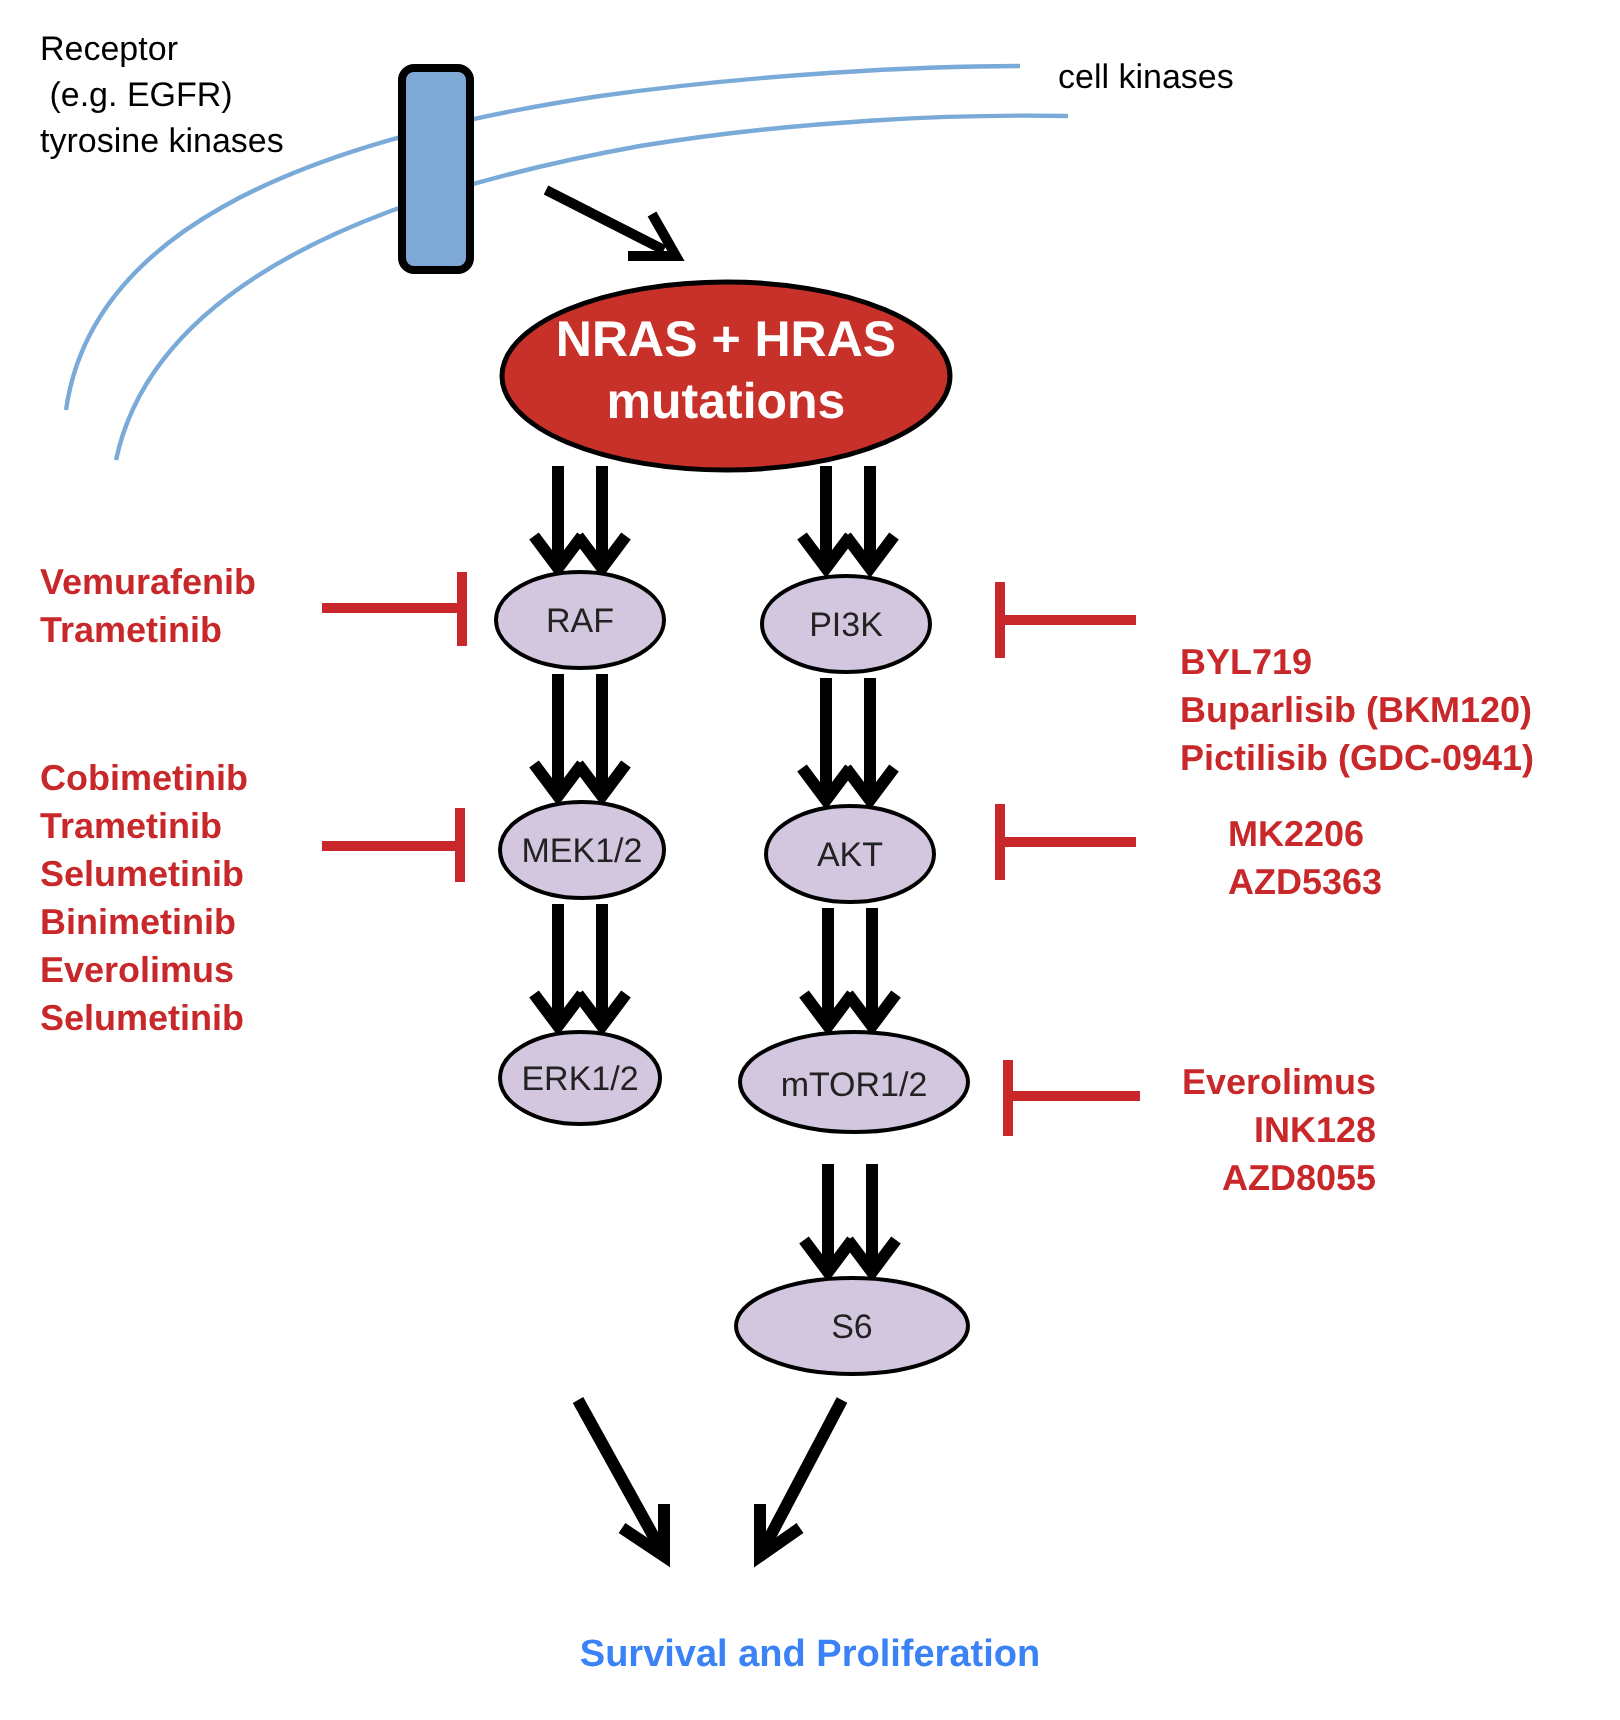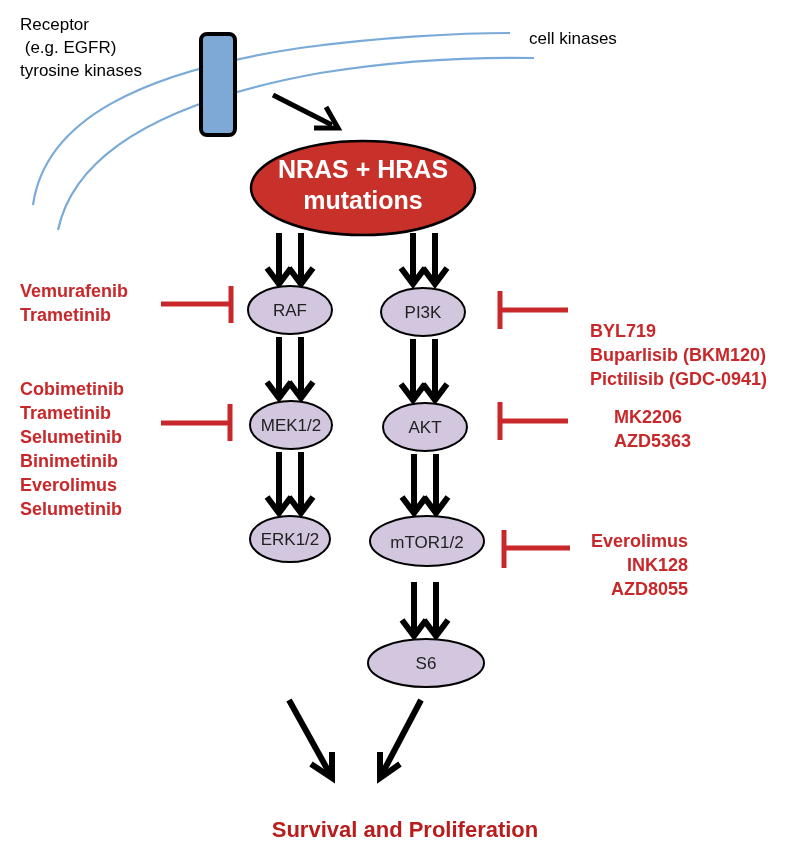--- a/index.html
+++ b/index.html
@@ -3,21 +3,21 @@
 <meta charset="utf-8">
 <style>
   html, body { margin: 0; padding: 0; background: #ffffff; }
   body { width: 810px; height: 860px; position: relative; overflow: hidden; font-family: "Liberation Sans", sans-serif; }
   #diagram { position: absolute; left: 0; top: 0; }
   .lbl { position: absolute; color: #000; font-family: "Liberation Sans", sans-serif; font-size: 17px; line-height: 23px; white-space: nowrap; }
   .drug { position: absolute; color: #c8282a; font-family: "Liberation Sans", sans-serif; font-weight: bold; font-size: 18px; line-height: 24px; white-space: nowrap; }
   .drug div { display: block; }
   .node-text { font-family: "Liberation Sans", sans-serif; font-size: 17px; fill: #222; }
   .ras-text { font-family: "Liberation Sans", sans-serif; font-weight: bold; font-size: 25px; fill: #ffffff; }
-  .outcome { position: absolute; left: 0; width: 810px; top: 817px; text-align: center; font-weight: bold; font-size: 22px; color: #b91c1c; }
+  .outcome { position: absolute; left: 0; width: 810px; top: 817px; text-align: center; font-weight: bold; font-size: 19px; color: #3b82f6; }
 </style>
 </head>
 <body>
 
 <svg id="diagram" width="810" height="860" viewBox="0 0 810 860">
   <defs>
     <marker id="ah" viewBox="0 0 10 10" refX="7" refY="5" markerWidth="4.2" markerHeight="4.2" orient="auto">
       <path d="M1,1 L8,5 L1,9" fill="none" stroke="#000" stroke-width="2.2" stroke-linejoin="miter"></path>
     </marker>
   </defs>

